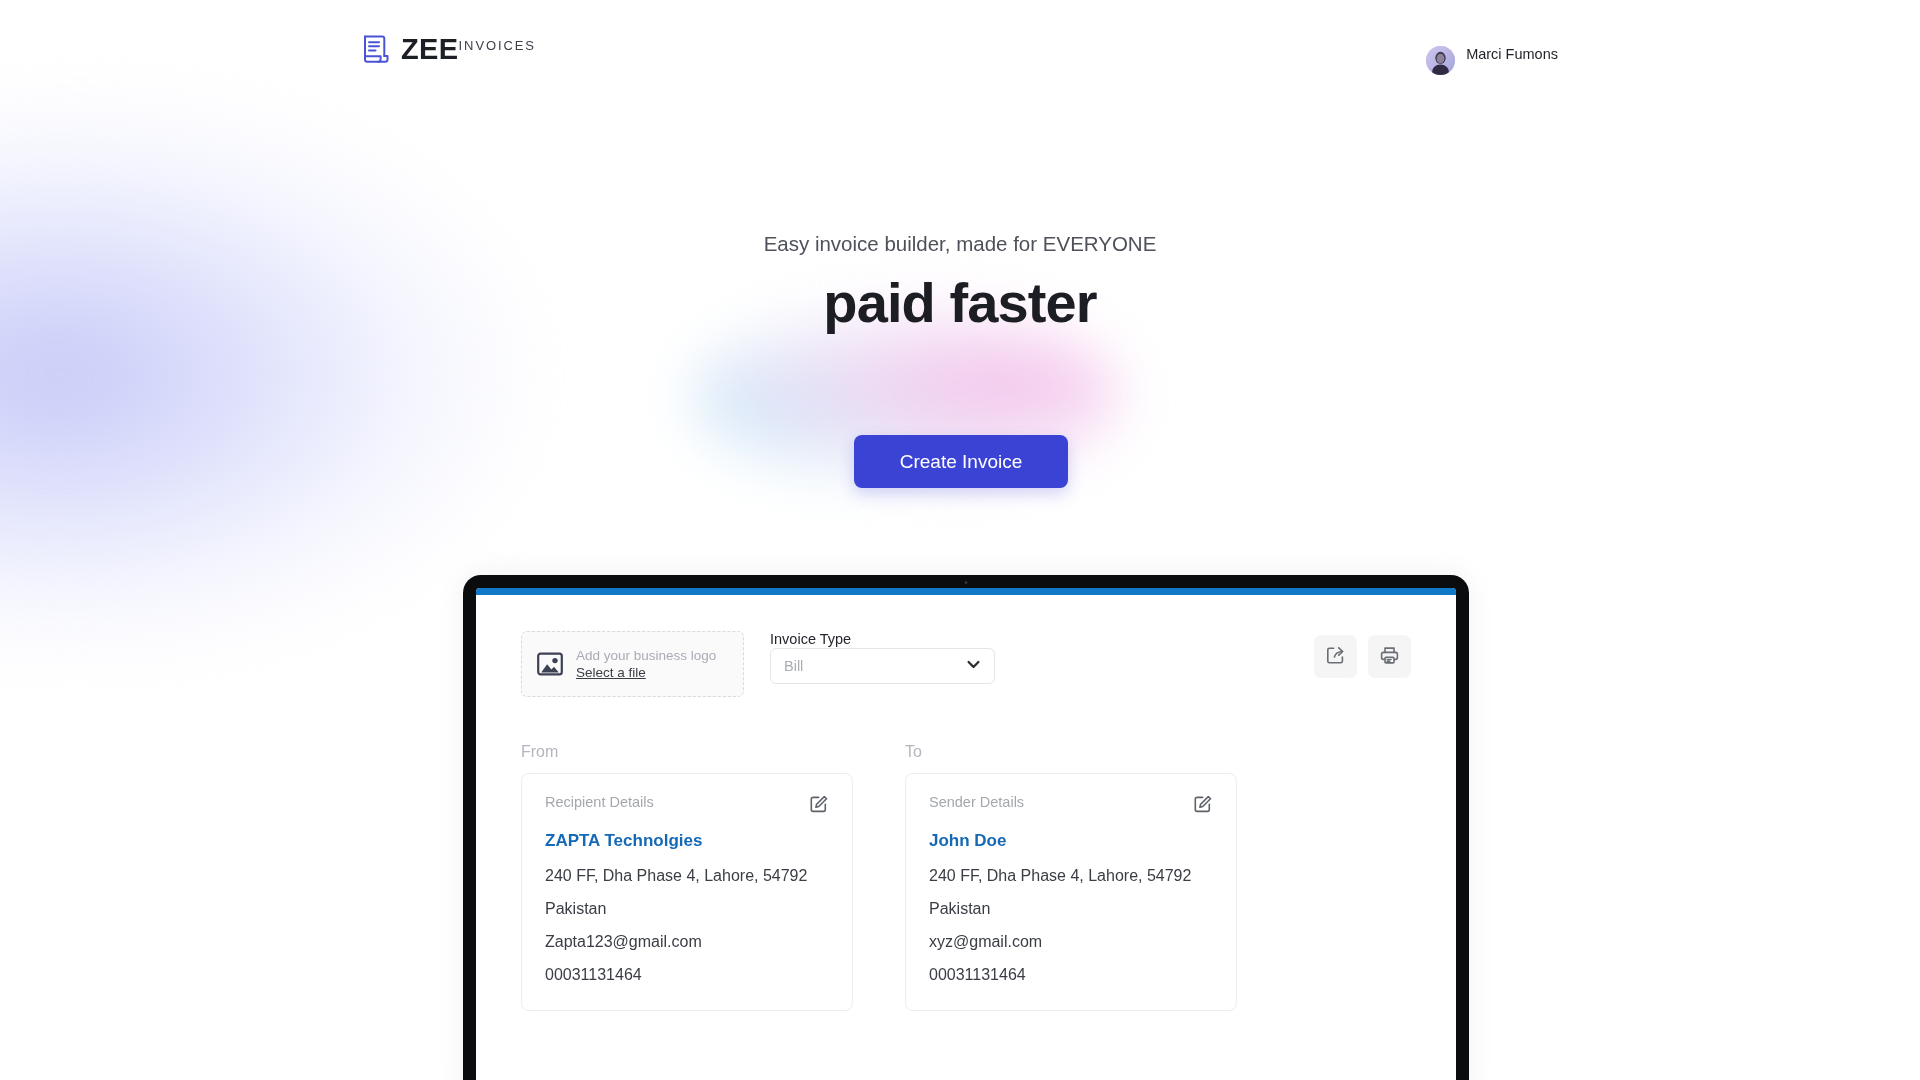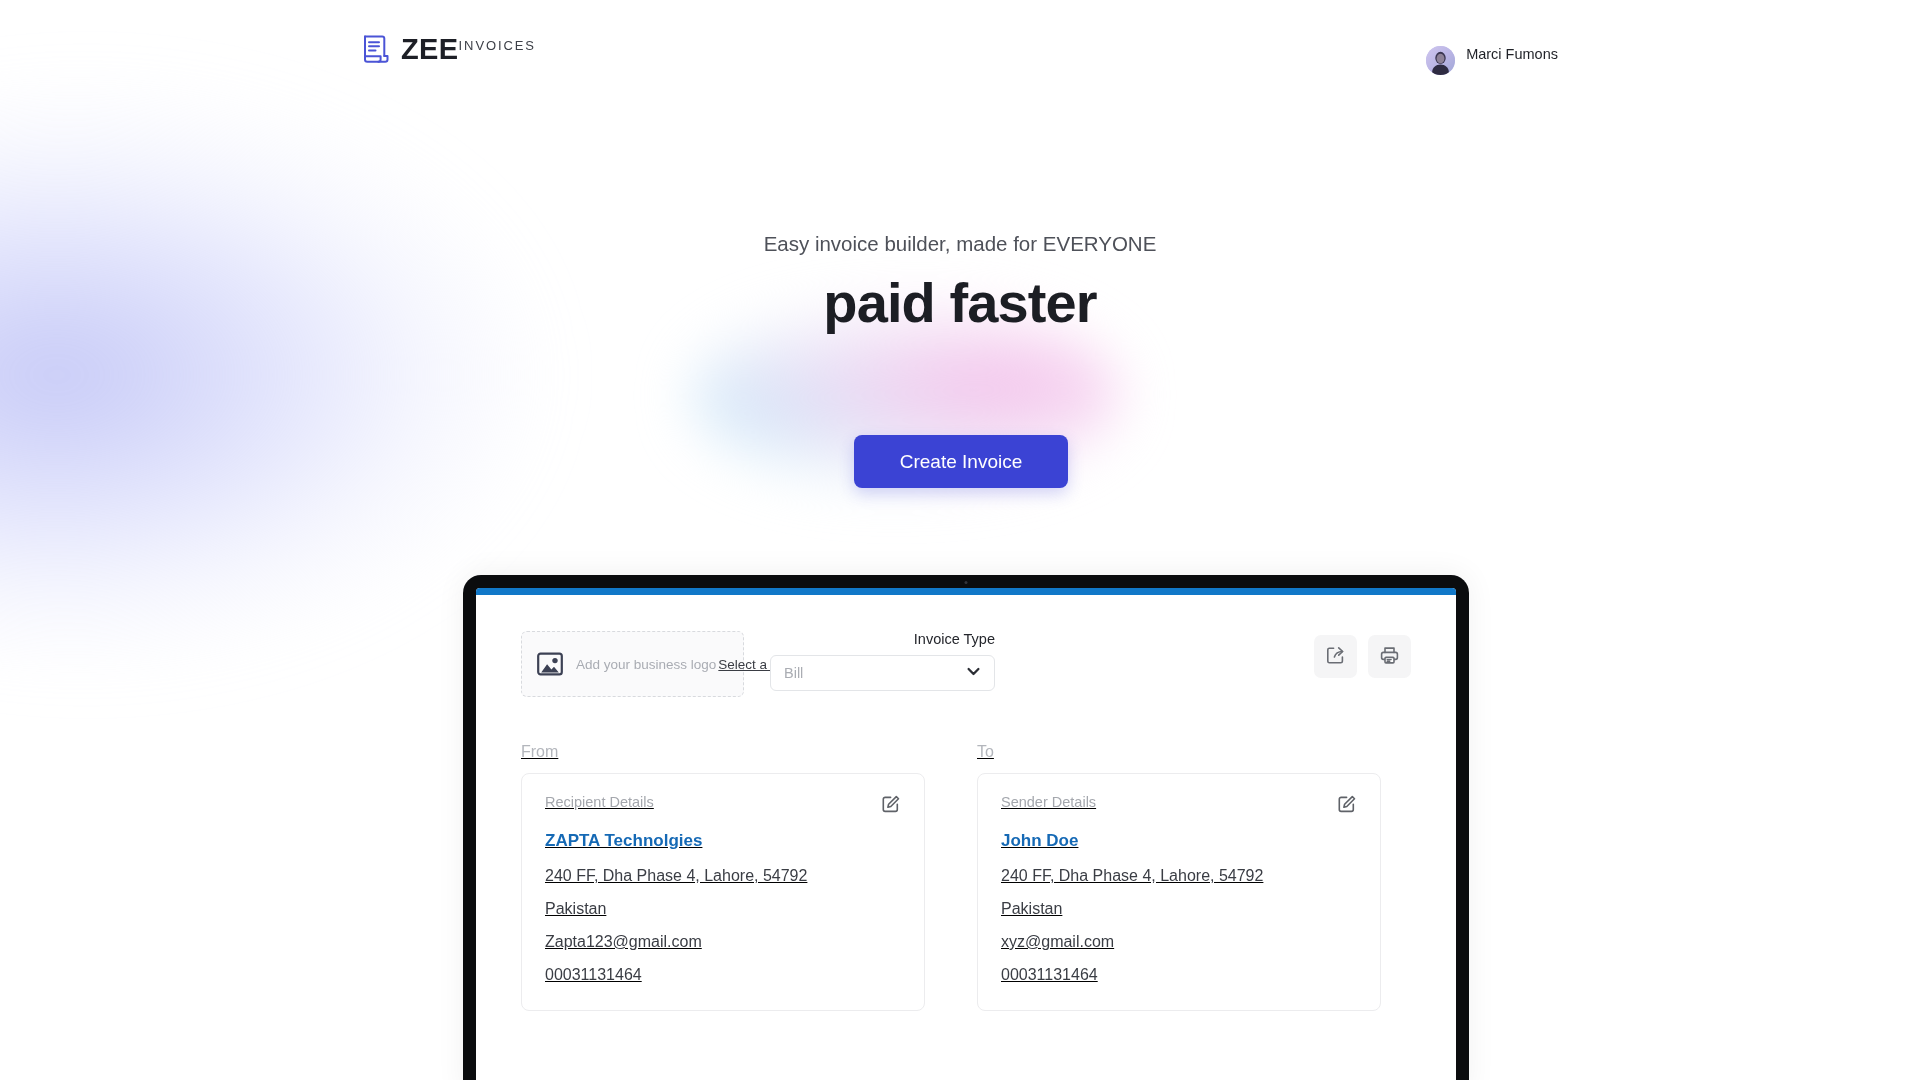--- a/index.html
+++ b/index.html
@@ -204,41 +204,40 @@
     border: 1.5px dashed #d8dade;
     border-radius: 6px;
     background: #fafafb;
     display: flex;
     align-items: center;
     gap: 12px;
     padding: 0 14px;
     flex: none;
   }
   #logo-dropzone .img-icon { width: 28px; height: 28px; flex: none; }
-  .dropzone-text { display: flex; flex-direction: row; gap: 2px; }
+  .dropzone-text { display: flex; flex-direction: column; gap: 2px; }
   #dropzone-hint {
     font-size: 13.5px;
     color: #a9acb3;
     white-space: nowrap;
   }
   #select-file-link {
     font-size: 13.5px;
     color: #3a3d44;
     text-decoration: underline;
     cursor: pointer;
     white-space: nowrap;
   }
 
   #invoice-type-field { width: 225px; flex: none; }
   #invoice-type-label {
     font-size: 14.5px;
     color: #24262c;
-    margin-bottom: 8px;
+    margin-bottom: 1px;
     display: block;
-    text-align: right;
   }
   #invoice-type-select {
     width: 225px;
     height: 36px;
     border: 1px solid #e3e5e8;
     border-radius: 6px;
     background: #ffffff;
     display: flex;
     align-items: center;
     justify-content: space-between;
@@ -264,21 +263,21 @@
     cursor: pointer;
   }
   .action-btn svg { width: 21px; height: 21px; }
 
   
   #app-parties {
     display: flex;
     gap: 52px;
     margin-top: 46px;
   }
-  .party-col { width: 404px; text-decoration: underline; }
+  .party-col { width: 332px; }
   .party-heading {
     font-size: 16px;
     color: #b3b6bc;
     margin-bottom: 12px;
   }
   .party-card {
     border: 1px solid #ececee;
     border-radius: 8px;
     padding: 20px 23px 26px 23px;
     background: #ffffff;

